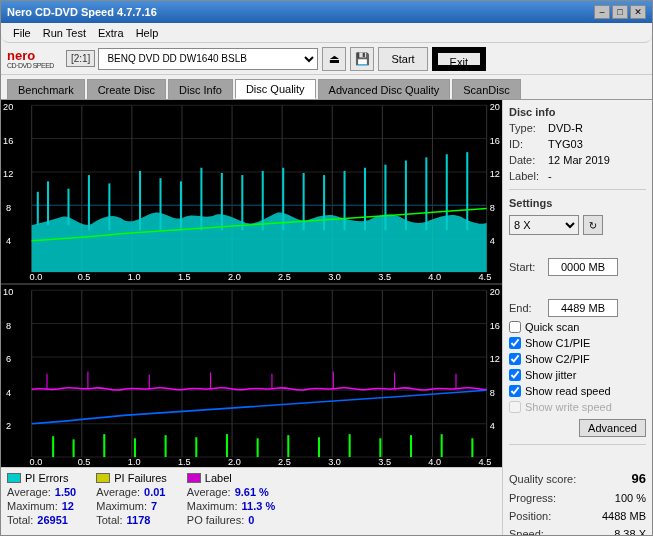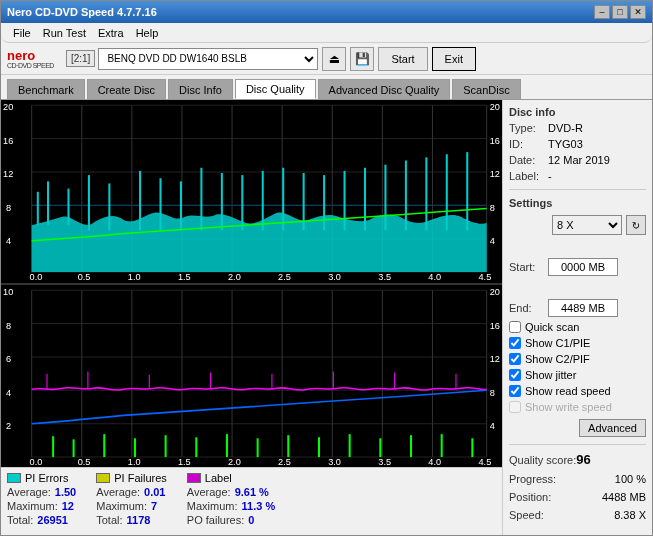--- a/index.html
+++ b/index.html
@@ -127,21 +127,21 @@
     .start-btn {
       background: #e8e8e8;
       border: 1px solid #999;
       padding: 3px 12px;
       font-size: 11px;
       cursor: pointer;
       height: 24px;
     }
     .exit-btn {
       background: #e8e8e8;
-      border: 1px solid #000000;
+      border: 6px solid #000000;
       padding: 3px 12px;
       font-size: 11px;
       cursor: pointer;
       height: 24px;
     }
     
     .tabs {
       background: #f0f0f0;
       display: flex;
       align-items: flex-end;
@@ -229,21 +229,20 @@
       display: flex;
       gap: 4px;
     }
     .info-key { color: #333; min-width: 35px; }
     .info-val { color: #000; }
     .settings-row {
       display: flex;
       align-items: center;
       gap: 4px;
       margin-top: 2px;
-      justify-content: flex-end;
     }
     .settings-combo {
       width: 70px;
       height: 20px;
       font-size: 11px;
       border: 1px solid #888;
     }
     .refresh-btn {
       width: 20px;
       height: 20px;
@@ -283,23 +282,24 @@
       background: #e0e0e0;
       border: 1px solid #888;
       padding: 2px 8px;
       font-size: 11px;
       cursor: pointer;
       align-self: flex-end;
       margin-top: 2px;
     }
     .quality-score-row {
       display: flex;
-      justify-content: flex-start;
-      align-items: center;
-      margin-top: 0;
+      justify-content: space-between;
+      align-items: center;
+      margin-top: 19px;
+      gap: 40px;
     }
     .quality-label { font-size: 11px; color: #333; }
     .quality-value { font-size: 13px; font-weight: bold; color: #000; }
     .progress-row {
       display: flex;
       justify-content: space-between;
       margin-top: 2px;
     }
     .progress-key { color: #333; }
     .progress-val { color: #000; }

